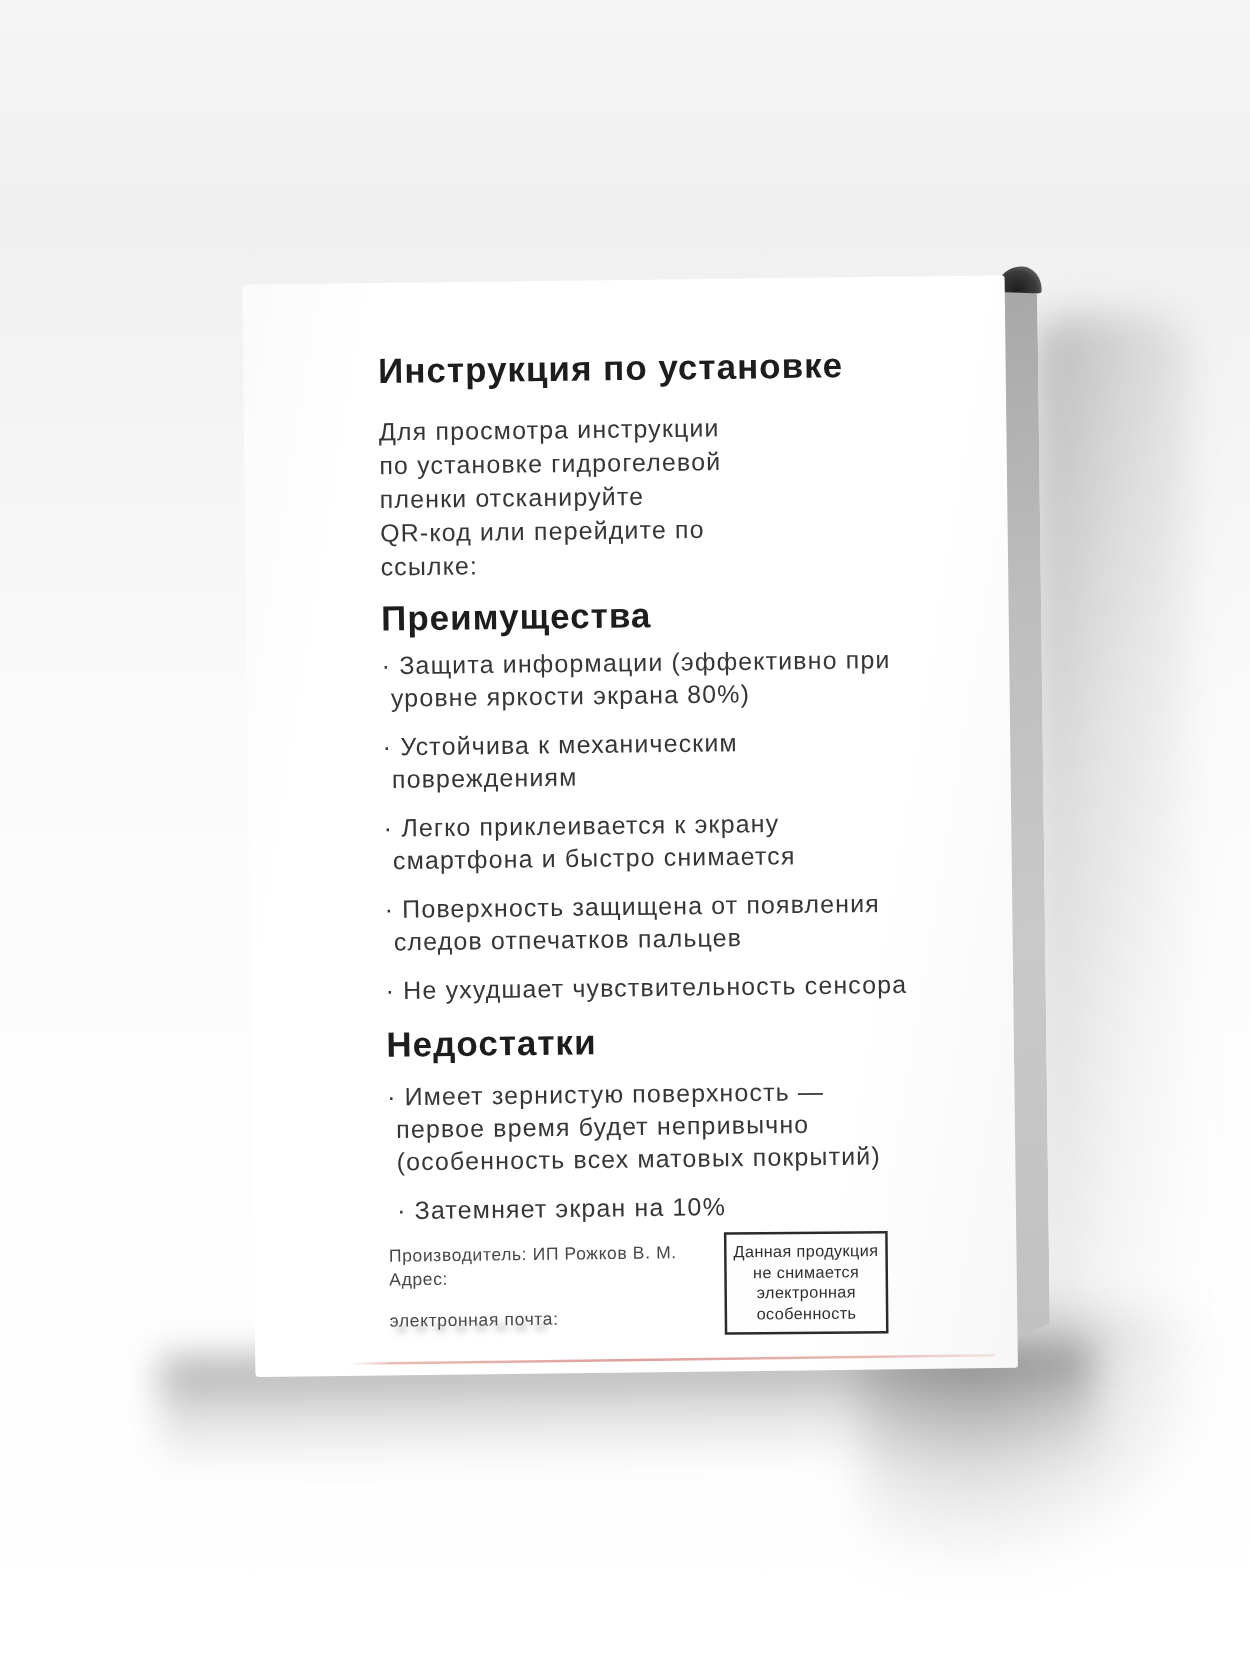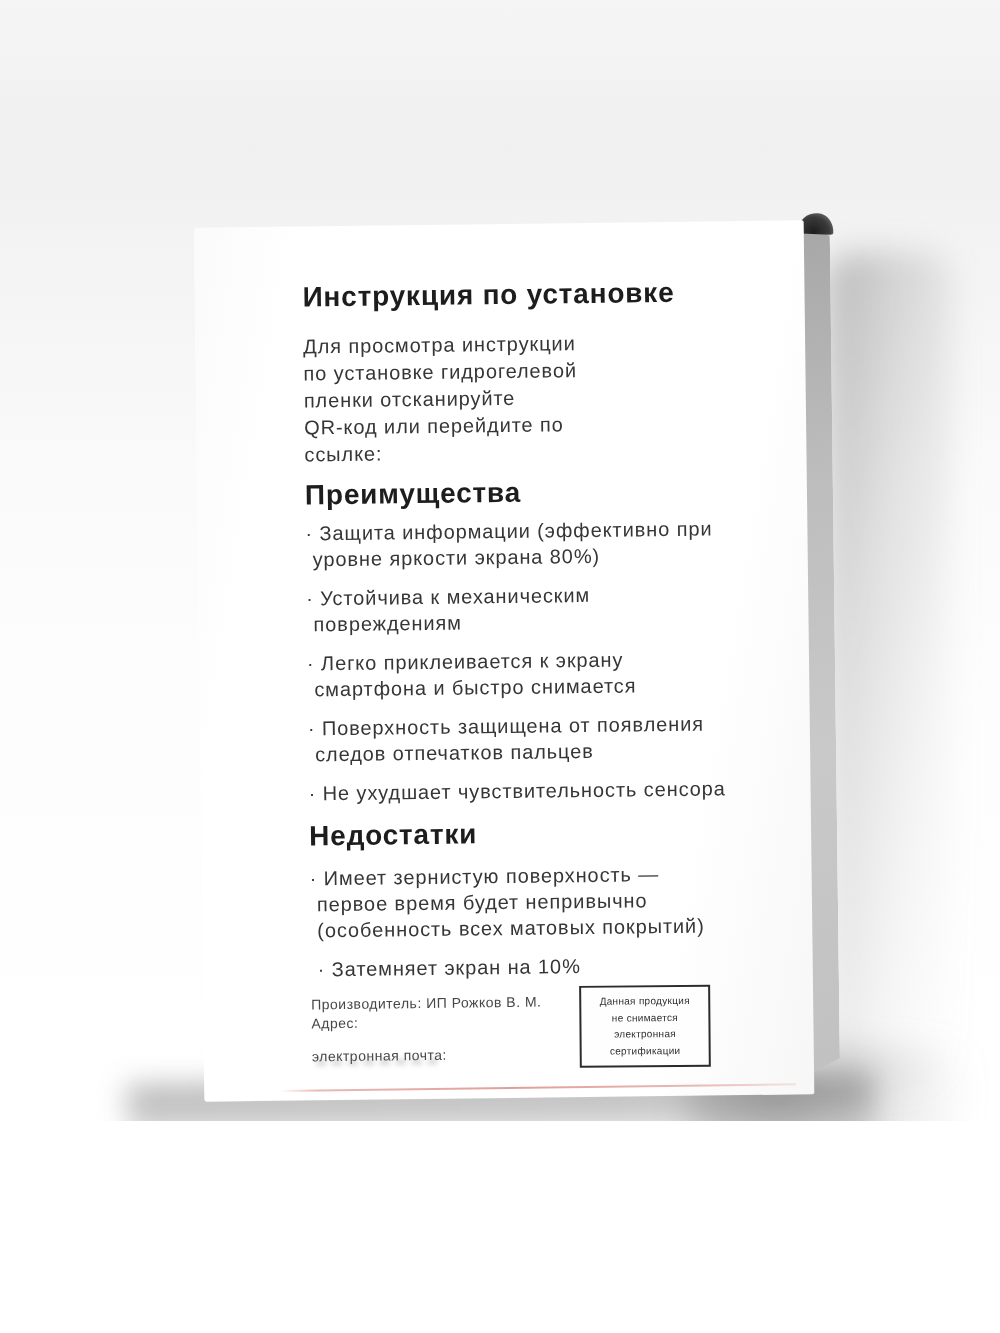--- a/index.html
+++ b/index.html
@@ -2,21 +2,21 @@
 <html><head>
 <meta charset="utf-8">
 <style>
   html,body{margin:0;padding:0;}
   body{
     width:1000px;height:1333px;
     font-family:"Liberation Sans", sans-serif;
     background:#ffffff;overflow:hidden;
   }
   .stage{
-    position:relative;width:1000px;height:1121px;
+    position:relative;width:1000px;height:1333px;
     background:linear-gradient(to bottom,#f6f5f5 0%,#f1f0f0 13%,#f4f3f3 22%,#fafafa 42%,#fdfdfd 62%,#ffffff 100%);
     overflow:hidden;
   }
   
   .shadow-right{
     position:absolute;left:826px;top:252px;width:126px;height:836px;
     background:linear-gradient(98deg, rgba(105,105,105,0.42) 0%, rgba(140,140,140,0.24) 38%, rgba(175,175,175,0.10) 70%, rgba(255,255,255,0) 100%);
     filter:blur(15px);border-radius:30px;
   }
   .shadow-bottom{
@@ -77,21 +77,21 @@
     background:repeating-linear-gradient(to right, rgba(120,120,120,0.55) 0 10px, rgba(120,120,120,0.05) 10px 16px);
     filter:blur(2.5px);opacity:0.45;border-radius:3px;
   }
   .cert{
     position:absolute;left:376px;top:763px;width:131px;height:82px;
     border:2px solid #2b2b2b;box-sizing:border-box;
     display:flex;flex-direction:column;justify-content:center;
     text-align:center;transform:rotate(0.2deg);
     background:#fefefe;
   }
-  .cert .ln{font-size:10px;line-height:16.5px;letter-spacing:0.3px;color:#2e2e2e;}
+  .cert .ln{font-size:13px;line-height:16.5px;letter-spacing:0.3px;color:#2e2e2e;}
   .red-line{
     position:absolute;left:76px;top:863px;width:516px;height:2px;
     background:linear-gradient(to right, rgba(216,130,120,0) 0%, rgba(216,130,120,0.55) 7%, rgba(201,95,85,0.6) 45%, rgba(210,115,105,0.5) 80%, rgba(216,130,120,0.18) 100%);
     transform:rotate(-0.05deg);
   }
 </style>
 </head>
 <body>
 
 <div class="stage">
@@ -153,20 +153,20 @@
         <div>Производитель: ИП Рожков В. М.</div>
         <div>Адрес:</div>
         <div class="email">электронная почта:</div>
         <div class="smudge"></div>
       </div>
 
       <div class="cert">
         <div class="ln">Данная продукция</div>
         <div class="ln">не снимается</div>
         <div class="ln">электронная</div>
-        <div class="ln">сертификации</div>
+        <div class="ln">особенность</div>
       </div>
 
       <div class="red-line"></div>
 
     </div>
   </div>
 </div>
 
 </body></html>

